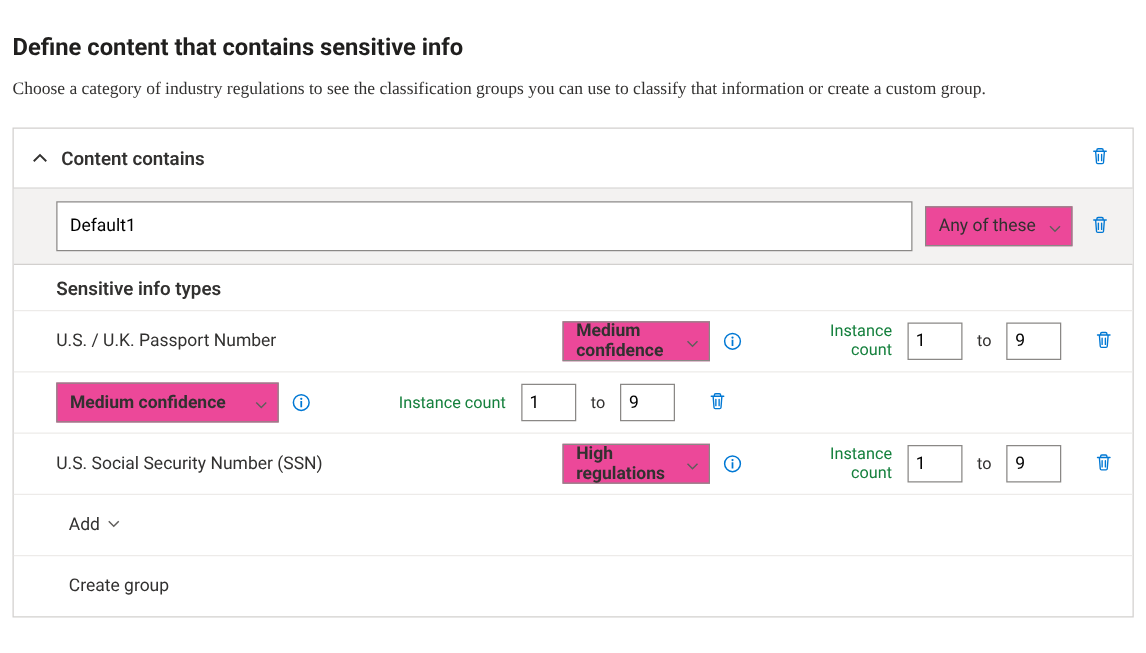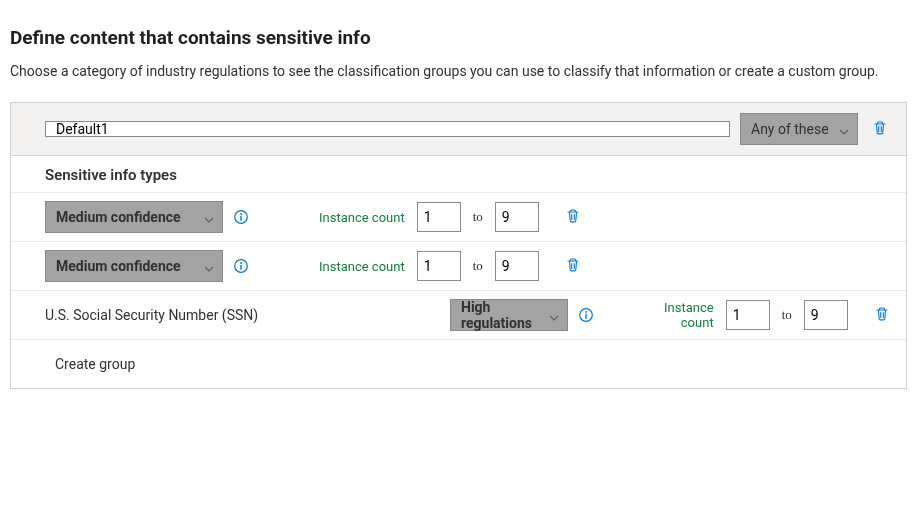--- a/index.html
+++ b/index.html
@@ -16,20 +16,21 @@
     font-size: 19px;
     font-weight: 700;
     margin: 16px 0 12px 0;
     color: #201f1e;
   }
   .subtitle {
     font-size: 14px;
     color: #323130;
     margin: 0 0 20px 0;
     line-height: 1.5;
+    font-family: Liberation Serif, serif;
   }
   .panel {
     border: 1px solid #d2d0ce;
   }
   .panel-header {
     display: flex;
     align-items: center;
     padding: 10px 14px;
     border-bottom: 1px solid #d2d0ce;
   }
@@ -59,34 +60,34 @@
   .group-row {
     display: flex;
     align-items: center;
     padding: 10px 14px 10px 34px;
     background: #f3f2f1;
     border-bottom: 1px solid #d2d0ce;
     gap: 10px;
   }
   .group-name-input {
     flex: 1;
-    height: 16px;
+    height: 40px;
     padding: 0 10px;
     font-size: 14px;
     border: 1px solid #8a8886;
     background: #fff;
     font-family: inherit;
   }
   .dropdown {
     height: 32px;
     min-width: 118px;
     padding: 0 8px 0 10px;
     font-size: 14px;
     border: 1px solid #8a8886;
-    background: #a3a3a3;
+    background: #ec4899;
     display: flex;
     align-items: center;
     justify-content: space-between;
     cursor: pointer;
     gap: 8px;
   }
   .dropdown .chev {
     width: 10px;
     height: 10px;
   }
@@ -128,21 +129,20 @@
     width: 44px;
     height: 30px;
     border: 1px solid #8a8886;
     padding: 0 6px;
     font-size: 14px;
     font-family: inherit;
   }
   .to-label {
     font-size: 13px;
     margin: 0 2px;
-    font-family: Liberation Serif, serif;
   }
   .sit-delete {
     margin-left: 12px;
   }
   .add-row {
     padding: 12px 14px 12px 44px;
     border-bottom: 1px solid #edebe9;
   }
   .add-btn {
     background: none;
@@ -171,20 +171,35 @@
   svg { pointer-events: none; }
 </style>
 </head>
 <body>
 
 <h1>Define content that contains sensitive info</h1>
 <p class="subtitle">Choose a category of industry regulations to see the classification groups you can use to classify that information or create a custom group.</p>
 
 <div class="panel">
 
+  <div class="panel-header">
+    <span class="chevron-up">
+      <svg viewBox="0 0 14 14" width="14" height="14">
+          <path d="M2 9 L7 4 L12 9" stroke="#323130" stroke-width="1.5" fill="none"></path>
+        </svg>
+    </span>
+    <span class="panel-title">Content contains</span>
+    <button class="icon-btn">
+      <span>
+        <svg viewBox="0 0 16 16" width="16" height="16">
+            <path d="M3 4h10M6.5 2h3a1 1 0 0 1 1 1v1h-5V3a1 1 0 0 1 1-1zM4.5 4l.7 9a1 1 0 0 0 1 .9h3.6a1 1 0 0 0 1-.9l.7-9M6.7 6.5v5M9.3 6.5v5" stroke="#0078d4" stroke-width="1.1" fill="none" stroke-linecap="round"></path>
+          </svg>
+      </span>
+    </button>
+  </div>
 
   <div class="group-row">
     <input class="group-name-input" type="text" value="Default1" style="">
     <div class="dropdown">
       <span>Any of these</span>
       <span class="chev">
         <svg viewBox="0 0 10 10" width="10" height="10">
             <path d="M1 3 L5 7 L9 3" stroke="#605e5c" stroke-width="1.2" fill="none"></path>
           </svg>
       </span>
@@ -195,20 +210,21 @@
             <path d="M3 4h10M6.5 2h3a1 1 0 0 1 1 1v1h-5V3a1 1 0 0 1 1-1zM4.5 4l.7 9a1 1 0 0 0 1 .9h3.6a1 1 0 0 0 1-.9l.7-9M6.7 6.5v5M9.3 6.5v5" stroke="#0078d4" stroke-width="1.1" fill="none" stroke-linecap="round"></path>
           </svg>
       </span>
     </button>
   </div>
 
   <div class="section-header">Sensitive info types</div>
 
   <div id="rows-container">
   <div class="sit-row">
+    <div class="sit-name">U.S. / U.K. Passport Number</div>
     <div class="dropdown confidence-dd">
       <span>Medium confidence</span>
       <span class="chev">
         <svg viewBox="0 0 10 10" width="10" height="10">
               <path d="M1 3 L5 7 L9 3" stroke="#605e5c" stroke-width="1.2" fill="none"></path>
             </svg>
       </span>
     </div>
     <span class="info-icon">
       <svg viewBox="0 0 16 16" width="16" height="16">
@@ -286,18 +302,28 @@
     <button class="icon-btn sit-delete">
       <span>
         <svg viewBox="0 0 16 16" width="16" height="16">
               <path d="M3 4h10M6.5 2h3a1 1 0 0 1 1 1v1h-5V3a1 1 0 0 1 1-1zM4.5 4l.7 9a1 1 0 0 0 1 .9h3.6a1 1 0 0 0 1-.9l.7-9M6.7 6.5v5M9.3 6.5v5" stroke="#0078d4" stroke-width="1.1" fill="none" stroke-linecap="round"></path>
             </svg>
       </span>
     </button>
   </div>
 </div>
 
+  <div class="add-row">
+    <button class="add-btn">
+      <span>Add</span>
+      <span>
+        <svg viewBox="0 0 10 10" width="10" height="10">
+            <path d="M1 3 L5 7 L9 3" stroke="#605e5c" stroke-width="1.2" fill="none"></path>
+          </svg>
+      </span>
+    </button>
+  </div>
 
   <div class="create-row">
     <button class="create-link">Create group</button>
   </div>
 
 </div>
 
 </body></html>

